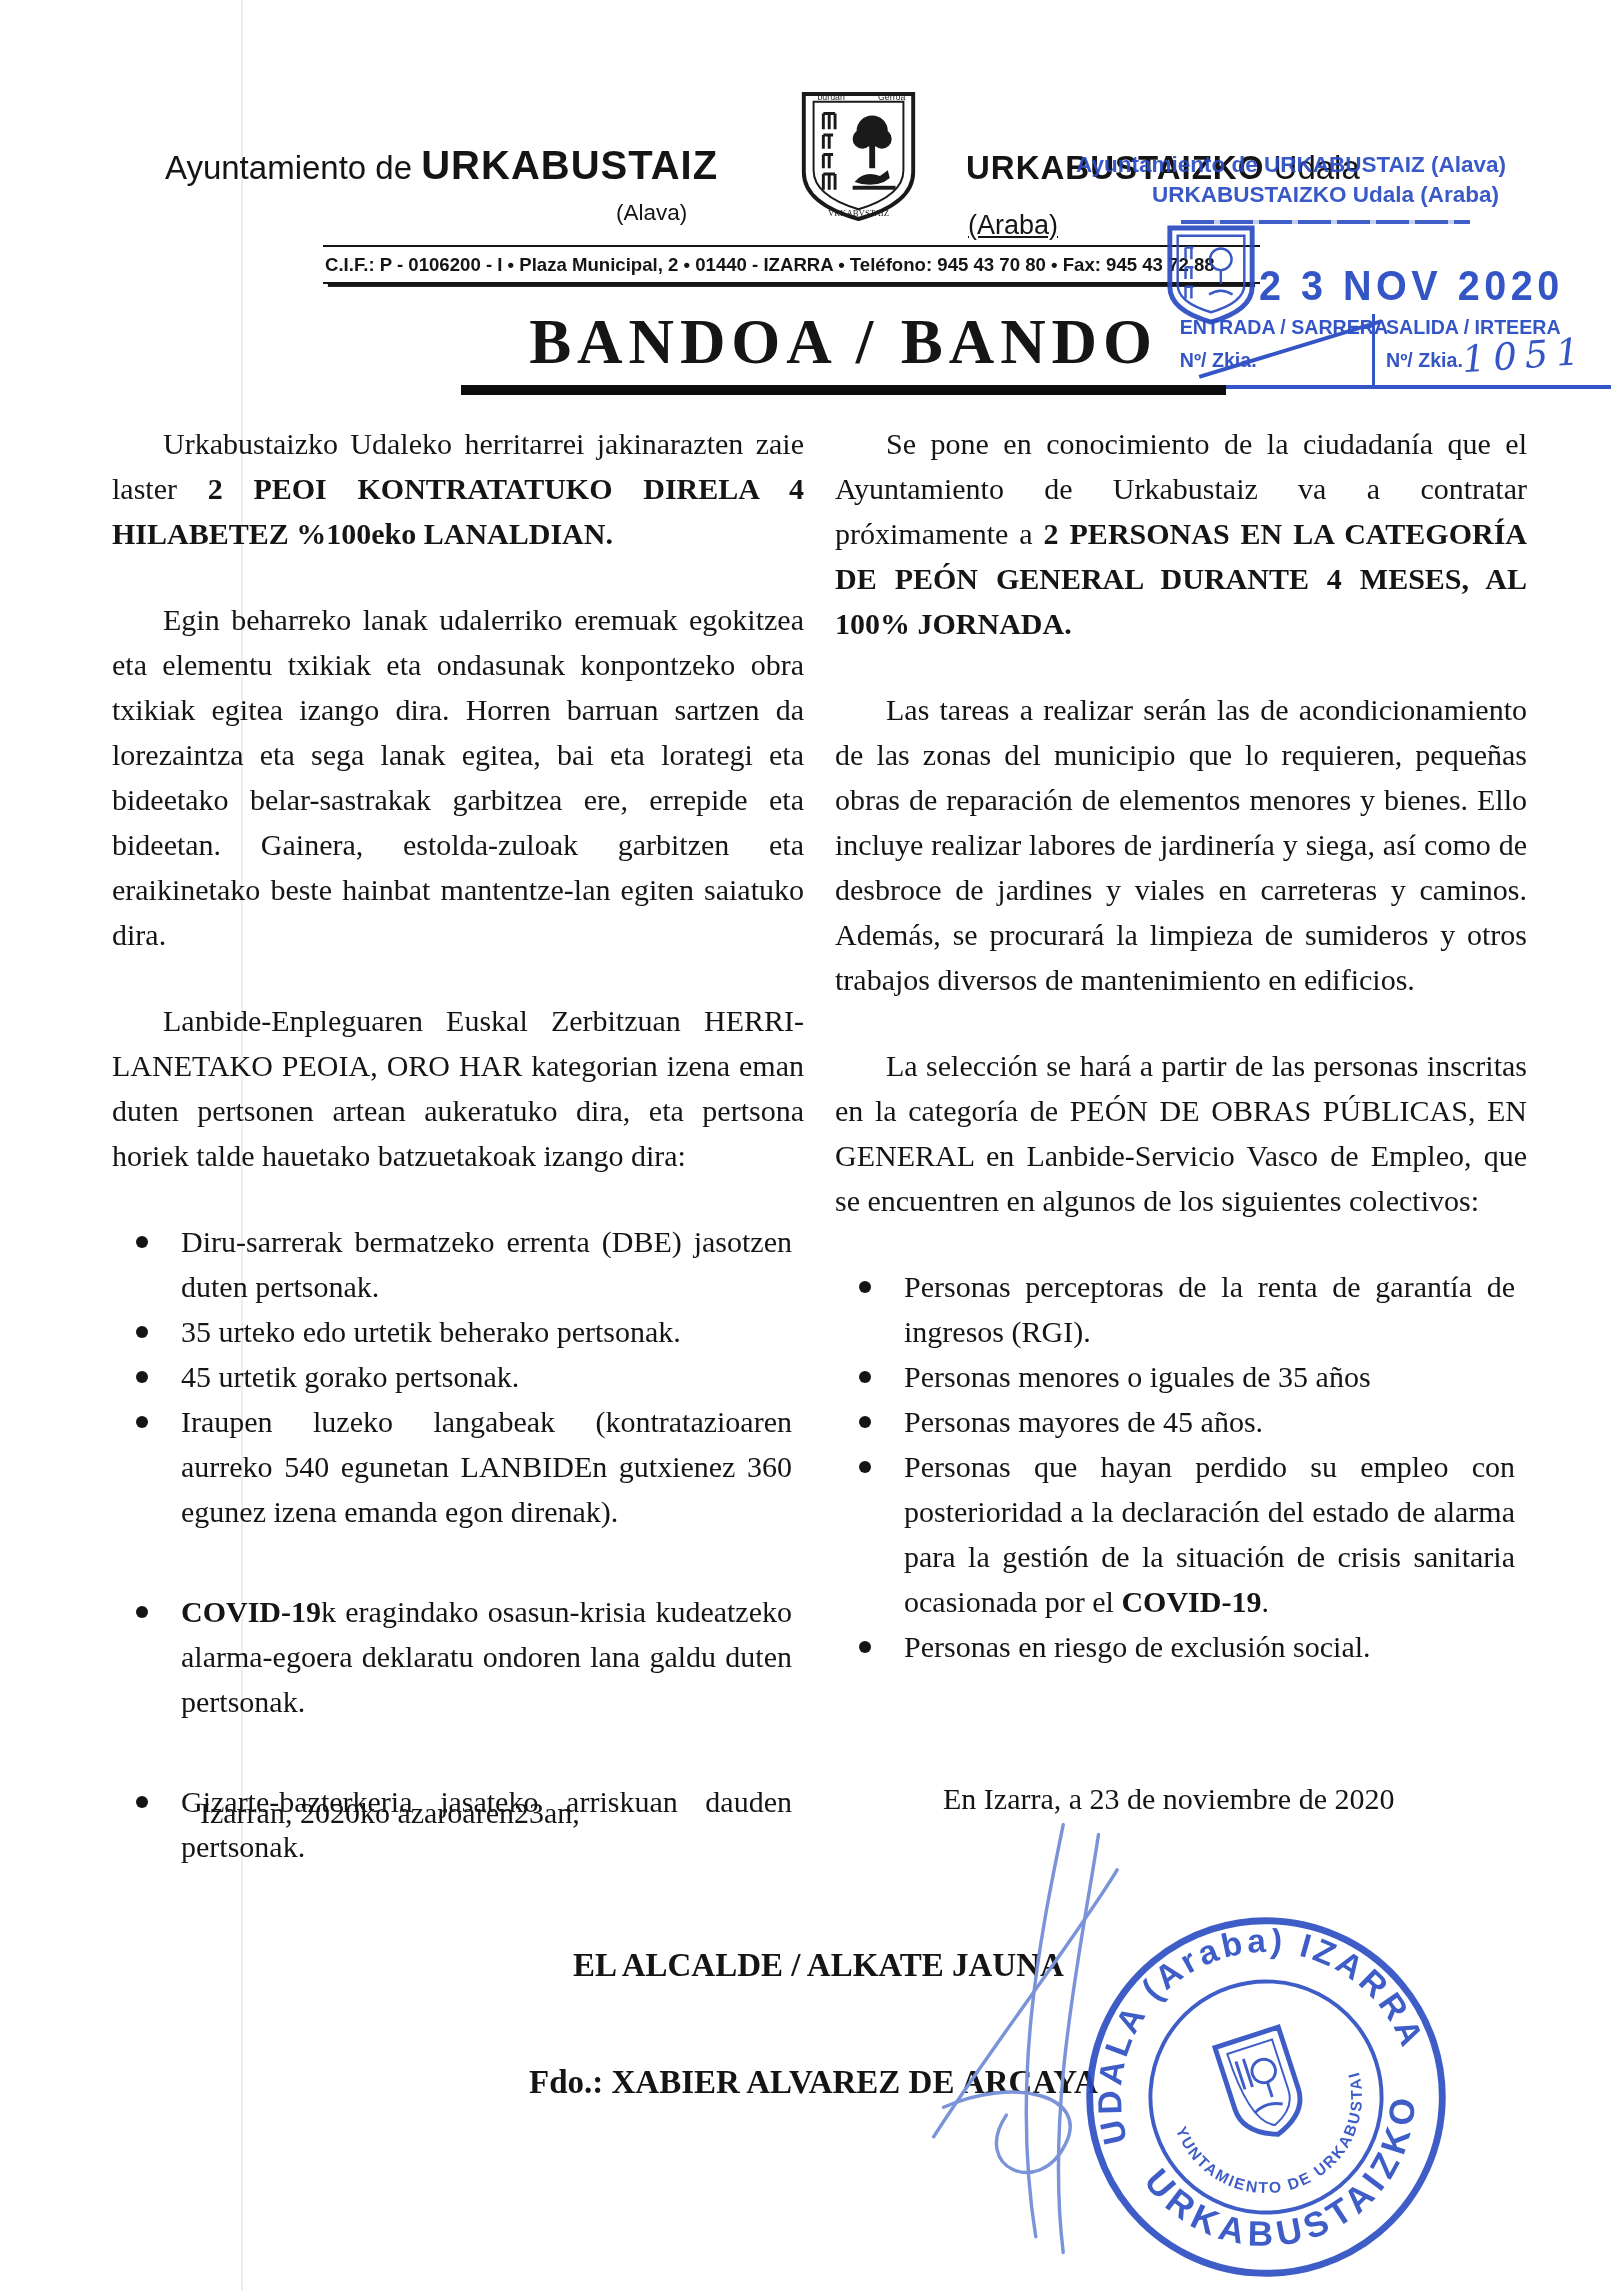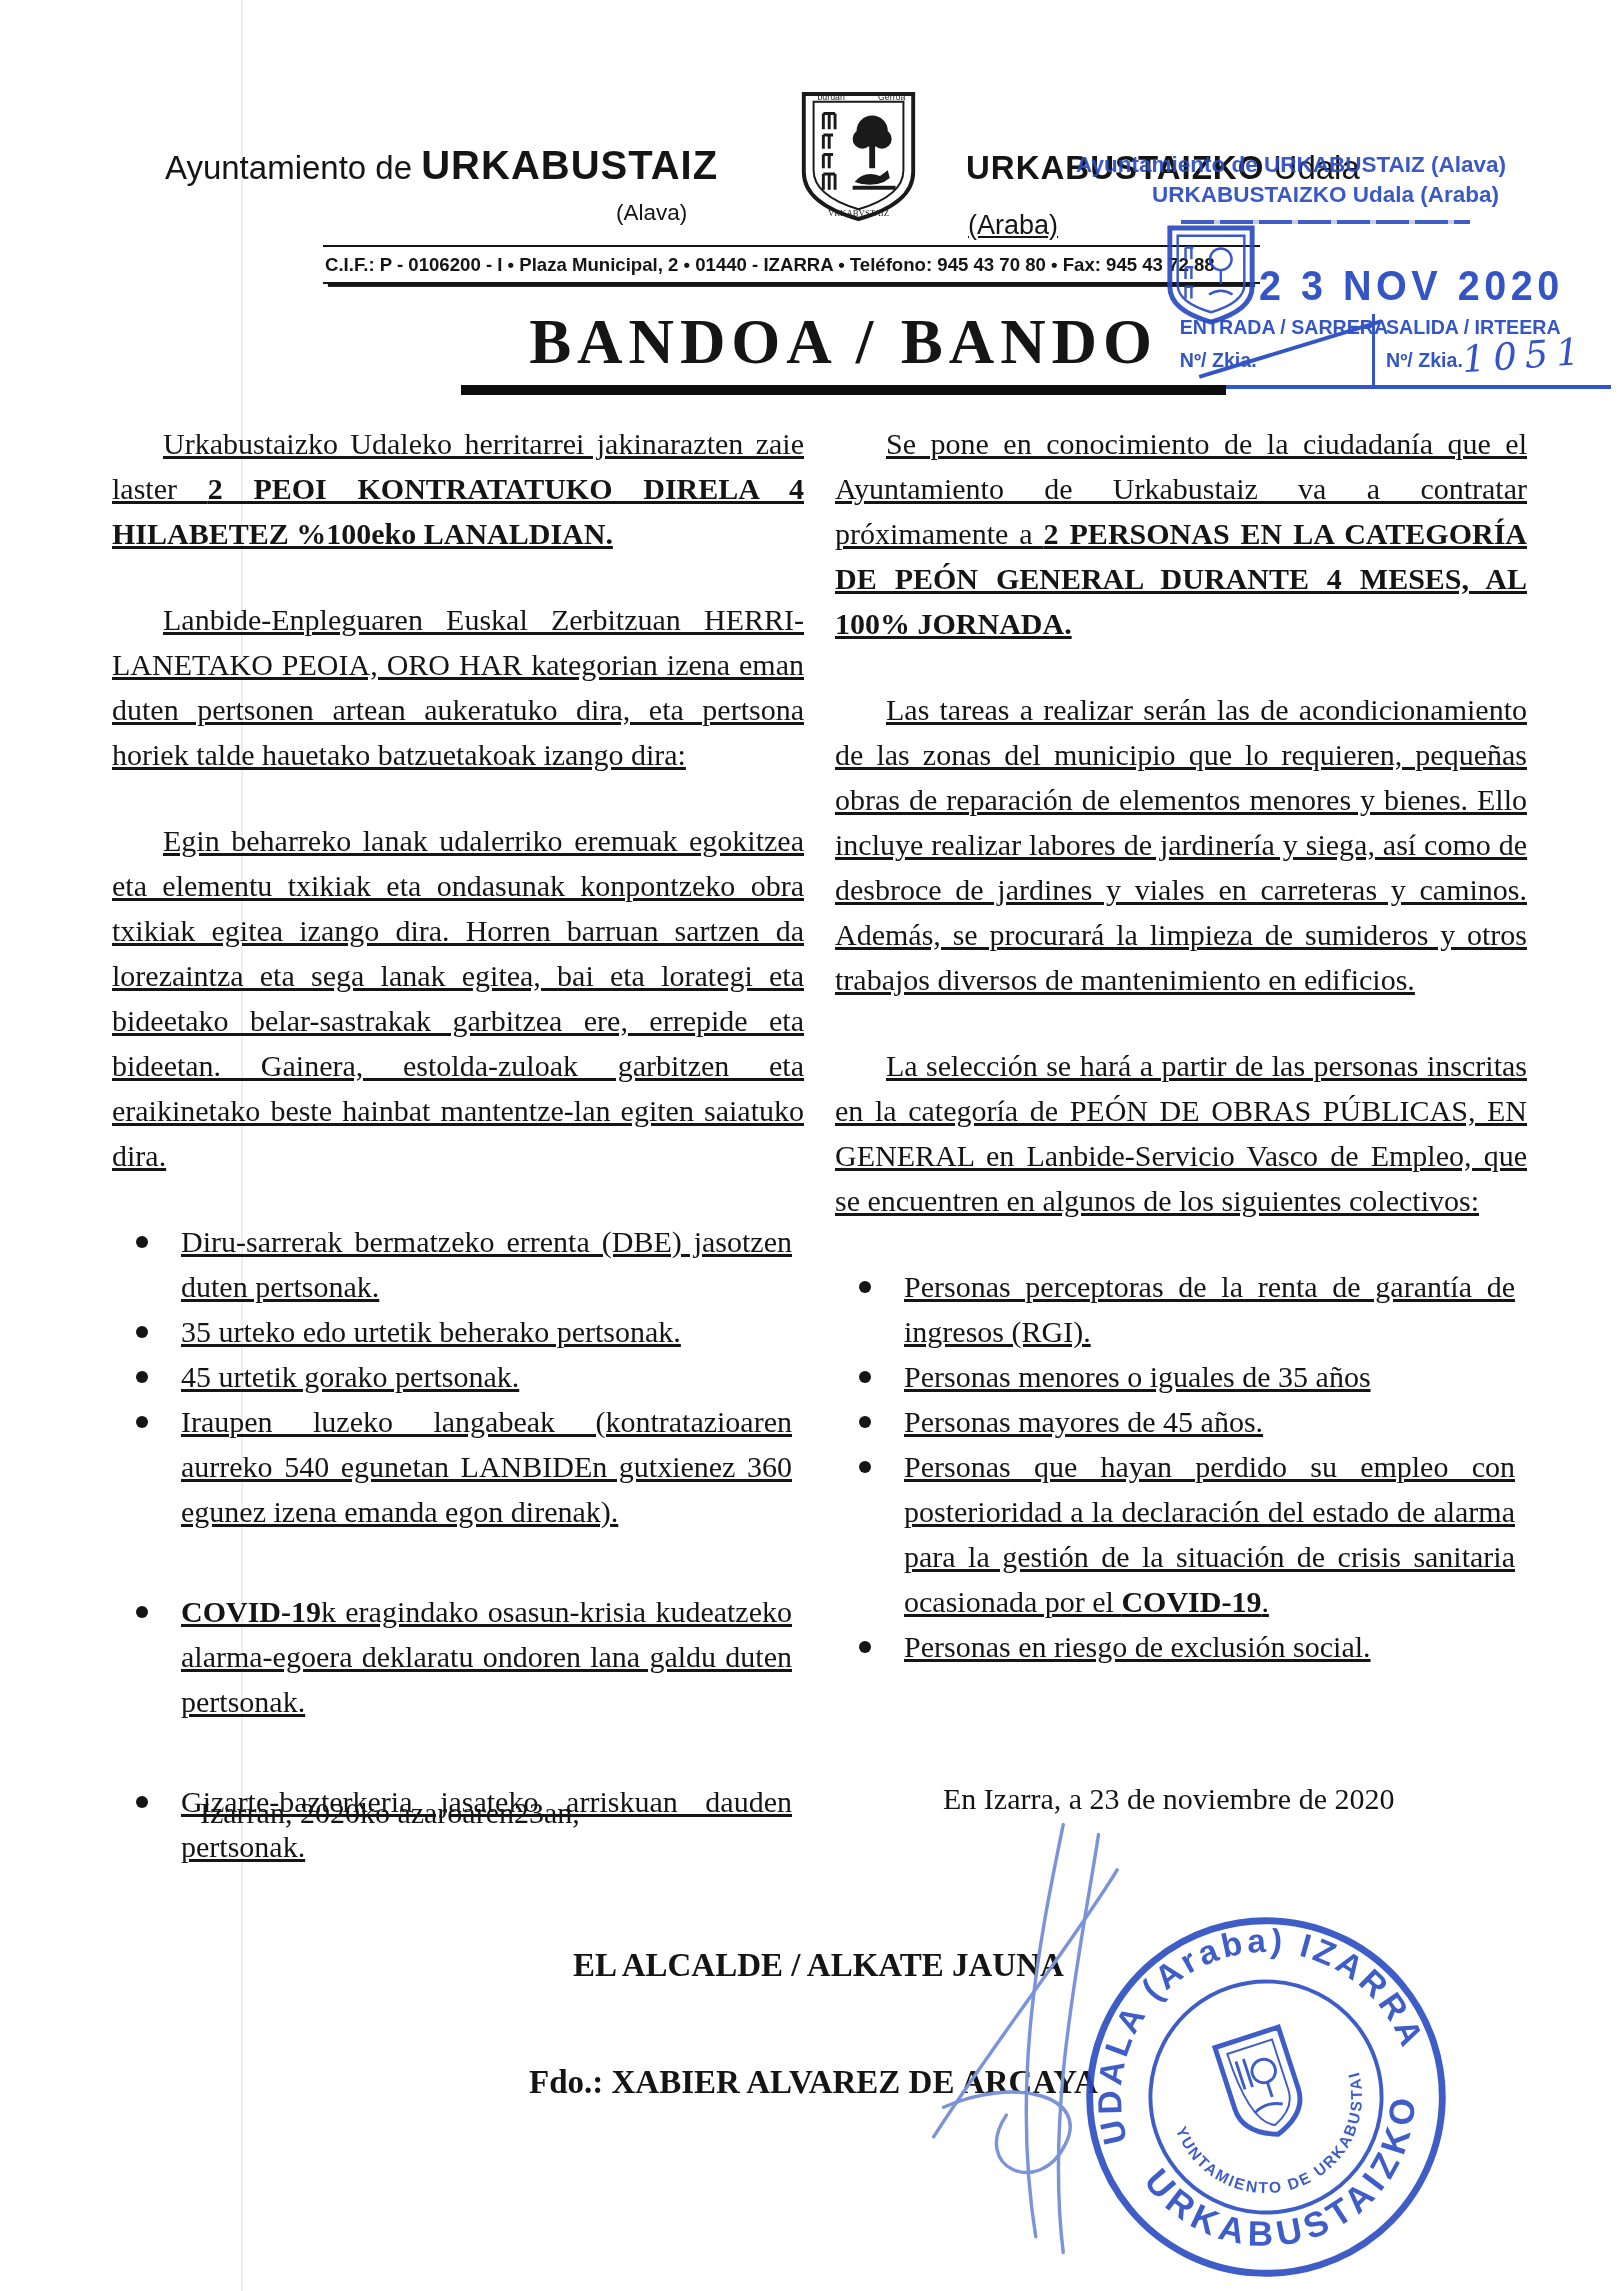--- a/index.html
+++ b/index.html
@@ -44,21 +44,21 @@
        padding:6.9px 0 5.9px 2px;white-space:nowrap;}
   .bshield{position:absolute;left:1162px;top:222px;opacity:.92;}
 
   
   .bando{position:absolute;left:461px;top:306px;width:765px;text-align:center;
        font-size:63px;font-weight:bold;letter-spacing:5.9px;padding-bottom:5.9px;
        border-bottom:10.8px solid #0d0d0d;white-space:nowrap;}
 
   
   .col{position:absolute;top:421px;width:692px;font-size:30px;line-height:45px;
-       text-align:justify;text-decoration:underline;}
+       text-align:justify;}
   .col-left{left:112px;}
   .col-right{left:835px;}
   .col p{margin:0 0 41px 0;text-indent:51px;}
   .col ul{list-style:none;margin:12px;padding:0;}
   .col li{position:relative;padding-left:57px;margin:0;}
   .col li::before{content:"";position:absolute;left:11.8px;top:16.7px;width:12.7px;height:12.7px;
        border-radius:50%;background:#151515;}
   .gap{margin-top:55px !important;}
   .b{font-weight:bold;}
 
@@ -132,22 +132,22 @@
     <span class="num" style="left:218px">Nº/ Zkia.</span>
     <span class="val">1051</span>
     <span class="vline"></span>
     <span class="slash"></span>
   </div>
 
   <div class="bando">BANDOA / BANDO</div>
 
   <div class="col col-left">
     <p><span>Urkabustaizko Udaleko herritarrei jakinarazten zaie laster </span><span class="b">2 PEOI KONTRATATUKO DIRELA 4 HILABETEZ %100eko LANALDIAN.</span></p>
+    <p><span>Egin beharreko lanak udalerriko eremuak egokitzea eta elementu txikiak eta ondasunak konpontzeko obra txikiak egitea izango dira. Horren barruan sartzen da lorezaintza eta sega lanak egitea, bai eta lorategi eta bideetako belar-sastrakak garbitzea ere, errepide eta bideetan. Gainera, estolda-zuloak garbitzen eta eraikinetako beste hainbat mantentze-lan egiten saiatuko dira.</span></p>
     <p><span>Lanbide-Enpleguaren Euskal Zerbitzuan HERRI-LANETAKO PEOIA, ORO HAR kategorian izena eman duten pertsonen artean aukeratuko dira, eta pertsona horiek talde hauetako batzuetakoak izango dira:</span></p>
-    <p><span>Egin beharreko lanak udalerriko eremuak egokitzea eta elementu txikiak eta ondasunak konpontzeko obra txikiak egitea izango dira. Horren barruan sartzen da lorezaintza eta sega lanak egitea, bai eta lorategi eta bideetako belar-sastrakak garbitzea ere, errepide eta bideetan. Gainera, estolda-zuloak garbitzen eta eraikinetako beste hainbat mantentze-lan egiten saiatuko dira.</span></p>
     <ul>
       <li><span>Diru-sarrerak bermatzeko errenta (DBE) jasotzen duten pertsonak.</span></li>
       <li><span>35 urteko edo urtetik beherako pertsonak.</span></li>
       <li><span>45 urtetik gorako pertsonak.</span></li>
       <li><span>Iraupen luzeko langabeak (kontratazioaren aurreko 540 egunetan LANBIDEn gutxienez 360 egunez izena emanda egon direnak).</span></li>
       <li class="gap"><span class="b">COVID-19</span><span>k eragindako osasun-krisia kudeatzeko alarma-egoera deklaratu ondoren lana galdu duten pertsonak.</span></li>
       <li class="gap"><span>Gizarte-bazterkeria jasateko arriskuan dauden pertsonak.</span></li>
     </ul>
   </div>
 

